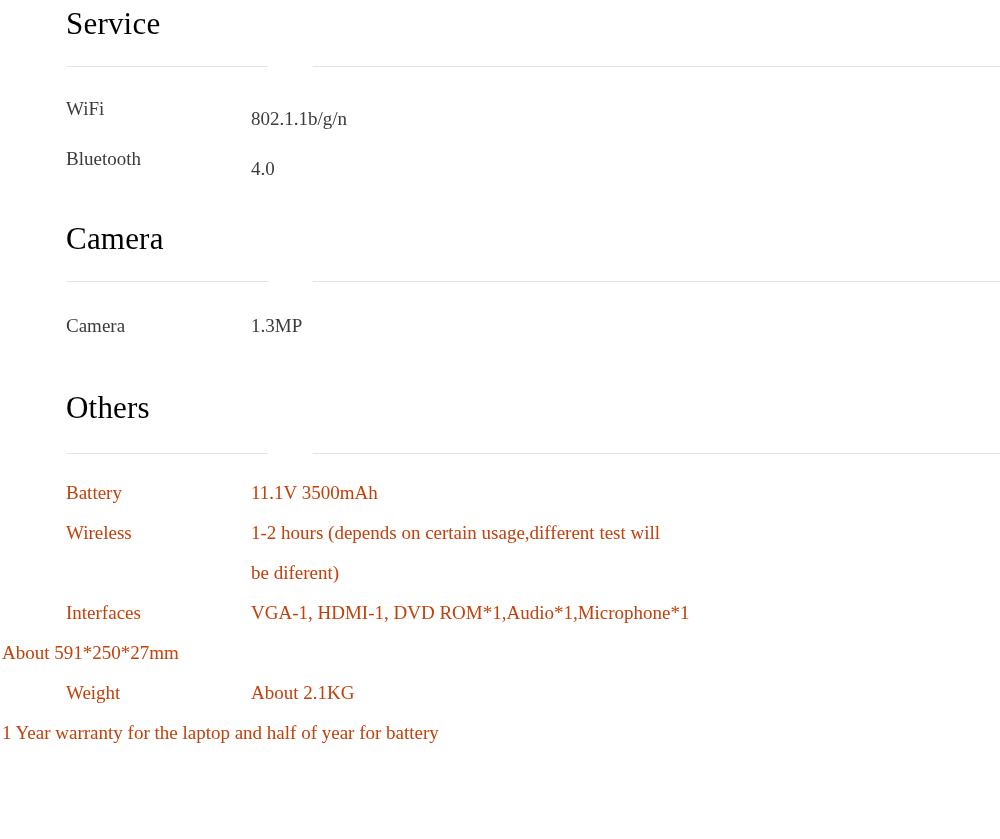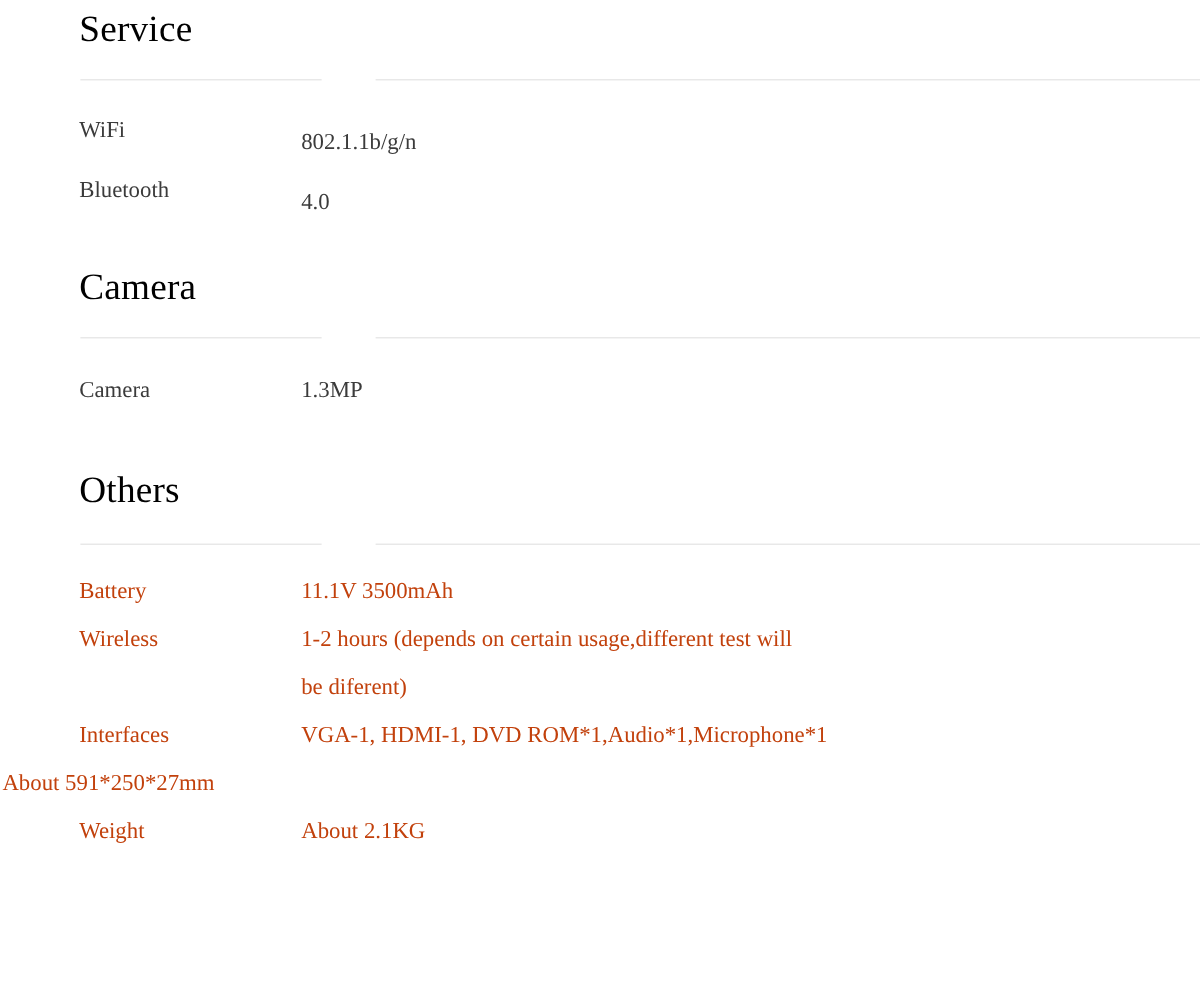--- a/index.html
+++ b/index.html
@@ -202,18 +202,21 @@
 
       <div class="spec-row">
         <div class="spec-label">Weight</div>
         <div class="spec-value">
           <span class="vline">About 2.1KG</span>
         </div>
       </div>
 
 
       <div class="spec-row">
+        <div class="spec-value">
+          <span class="vline">1 Year warranty for the laptop and half of year for battery</span>
+        </div>
       </div>
 
     </div>
   </section>
 
 </div>
 
 </body></html>

